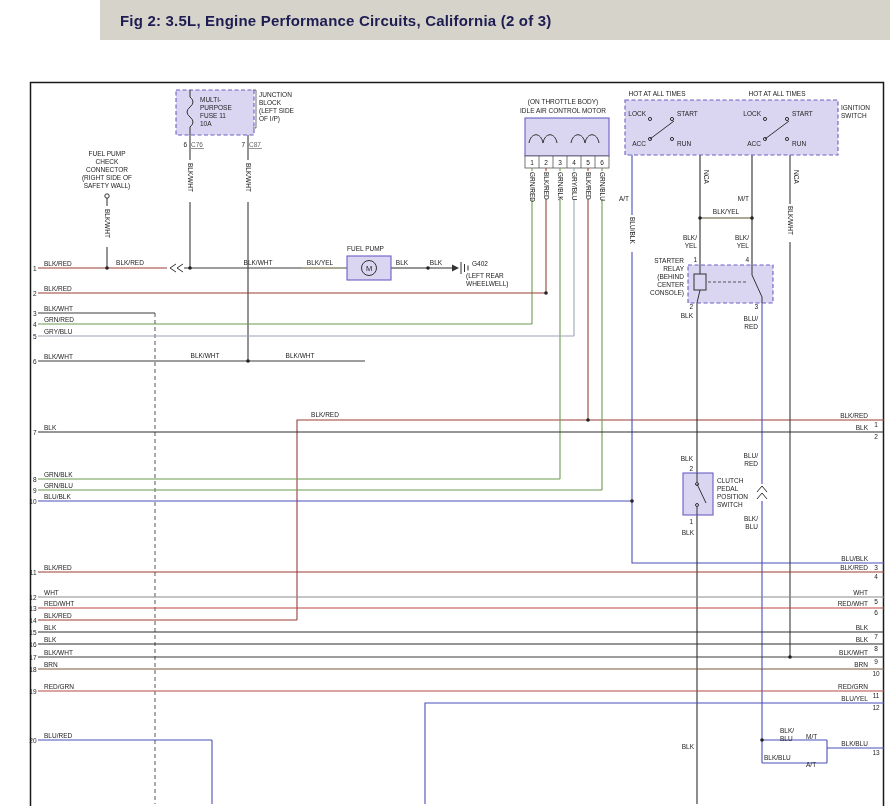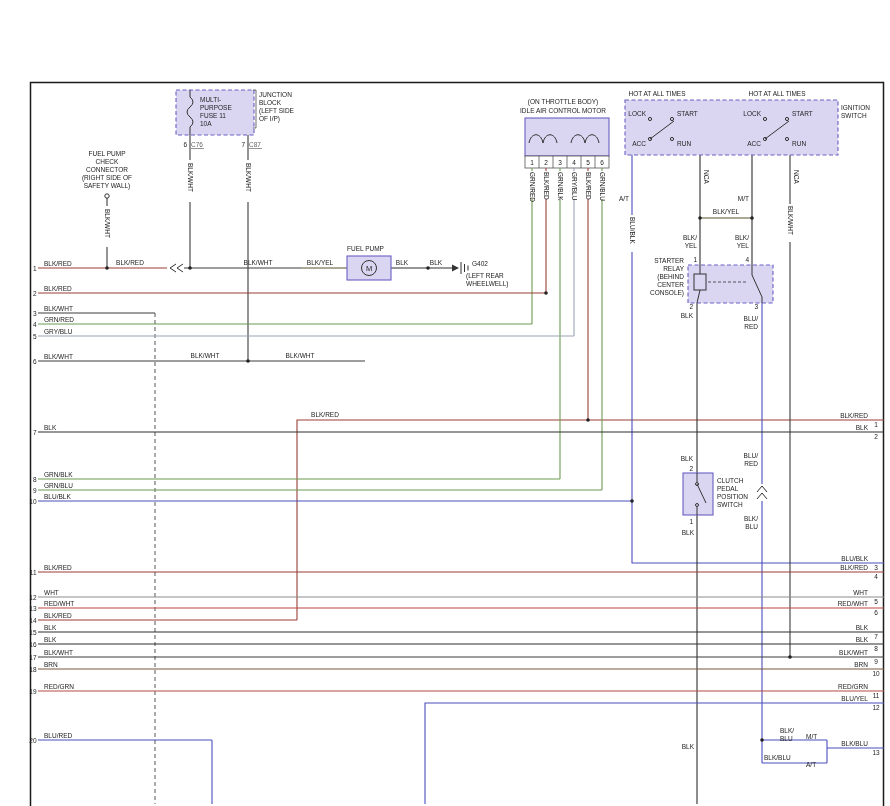--- a/index.html
+++ b/index.html
@@ -12,20 +12,23 @@
   .sym{stroke:#333;stroke-width:1;fill:none;}
   .pbox{fill:#dad6f2;stroke:#6a60c4;stroke-width:1.1;}
   .pboxd{fill:#dad6f2;stroke:#6a60c4;stroke-width:1.1;stroke-dasharray:4 2.5;}
   .wire{fill:none;stroke-width:1.1;}
   .link{fill:#666;}
 </style>
 </head>
 <body>
 
 <div class="stage">
+  <div class="header">
+    <span class="title">Fig 2: 3.5L, Engine Performance Circuits, California (2 of 3)</span>
+  </div>
 
   <svg width="890" height="806" viewBox="0 0 890 806">
 
     <rect x="30.5" y="82.5" width="853" height="740" fill="#ffffff" stroke="#1a1a1a" stroke-width="1.5"></rect>
 
     <path class="wire" stroke="#9a3f36" d="M38 268 H167"></path>
     <path class="sym" d="M176 264 L170 268 L176 272 M183 264 L177 268 L183 272"></path>
     <path class="wire" stroke="#3c3c3c" d="M184 268 H302"></path>
     <path class="wire" stroke="#55552f" d="M302 268 H347"></path>
     <path class="wire" stroke="#2f2f2f" d="M391 268 H452"></path>

